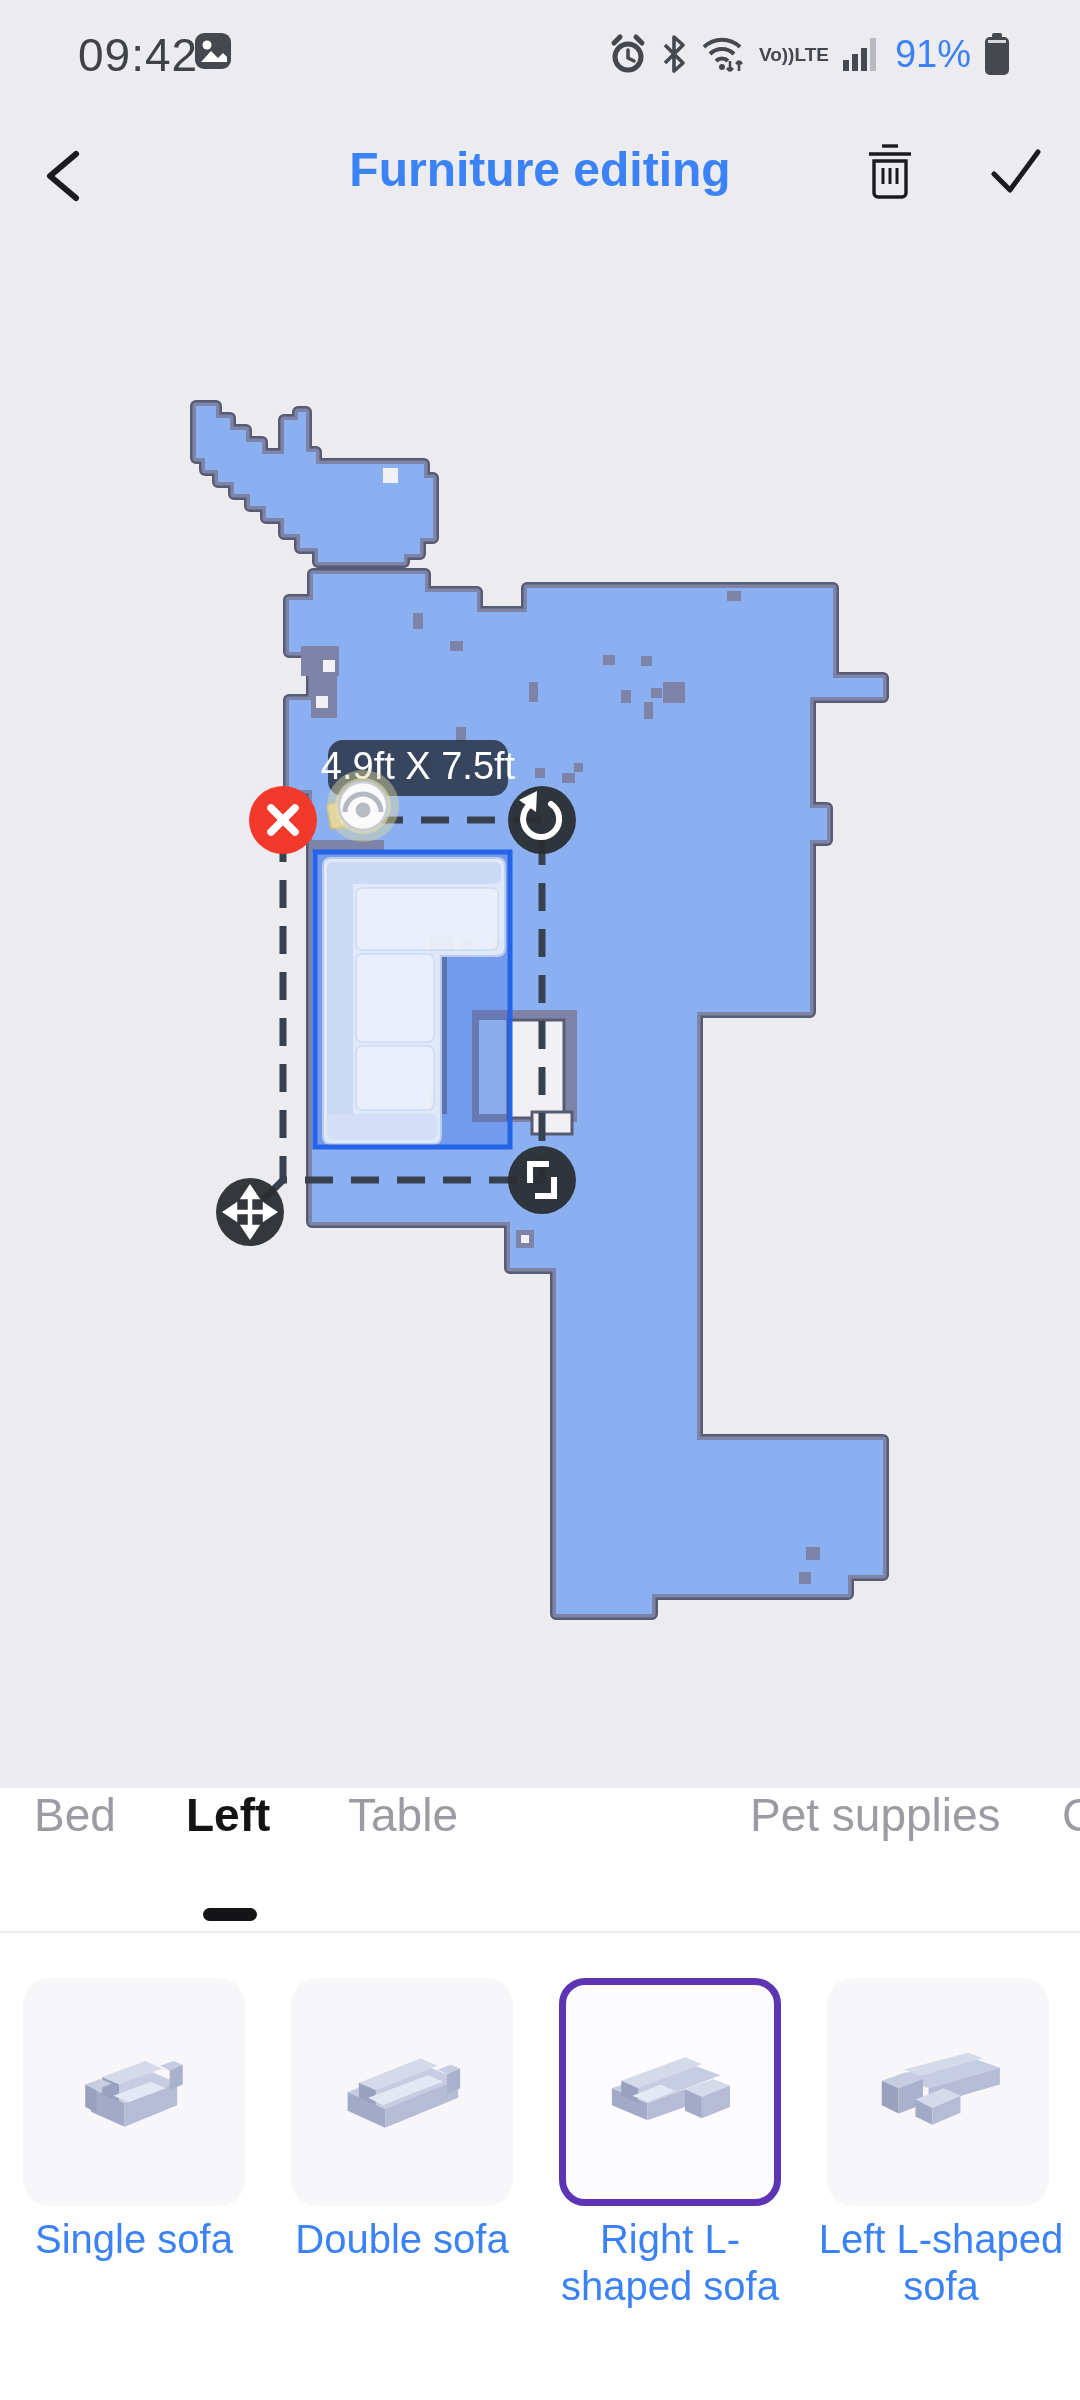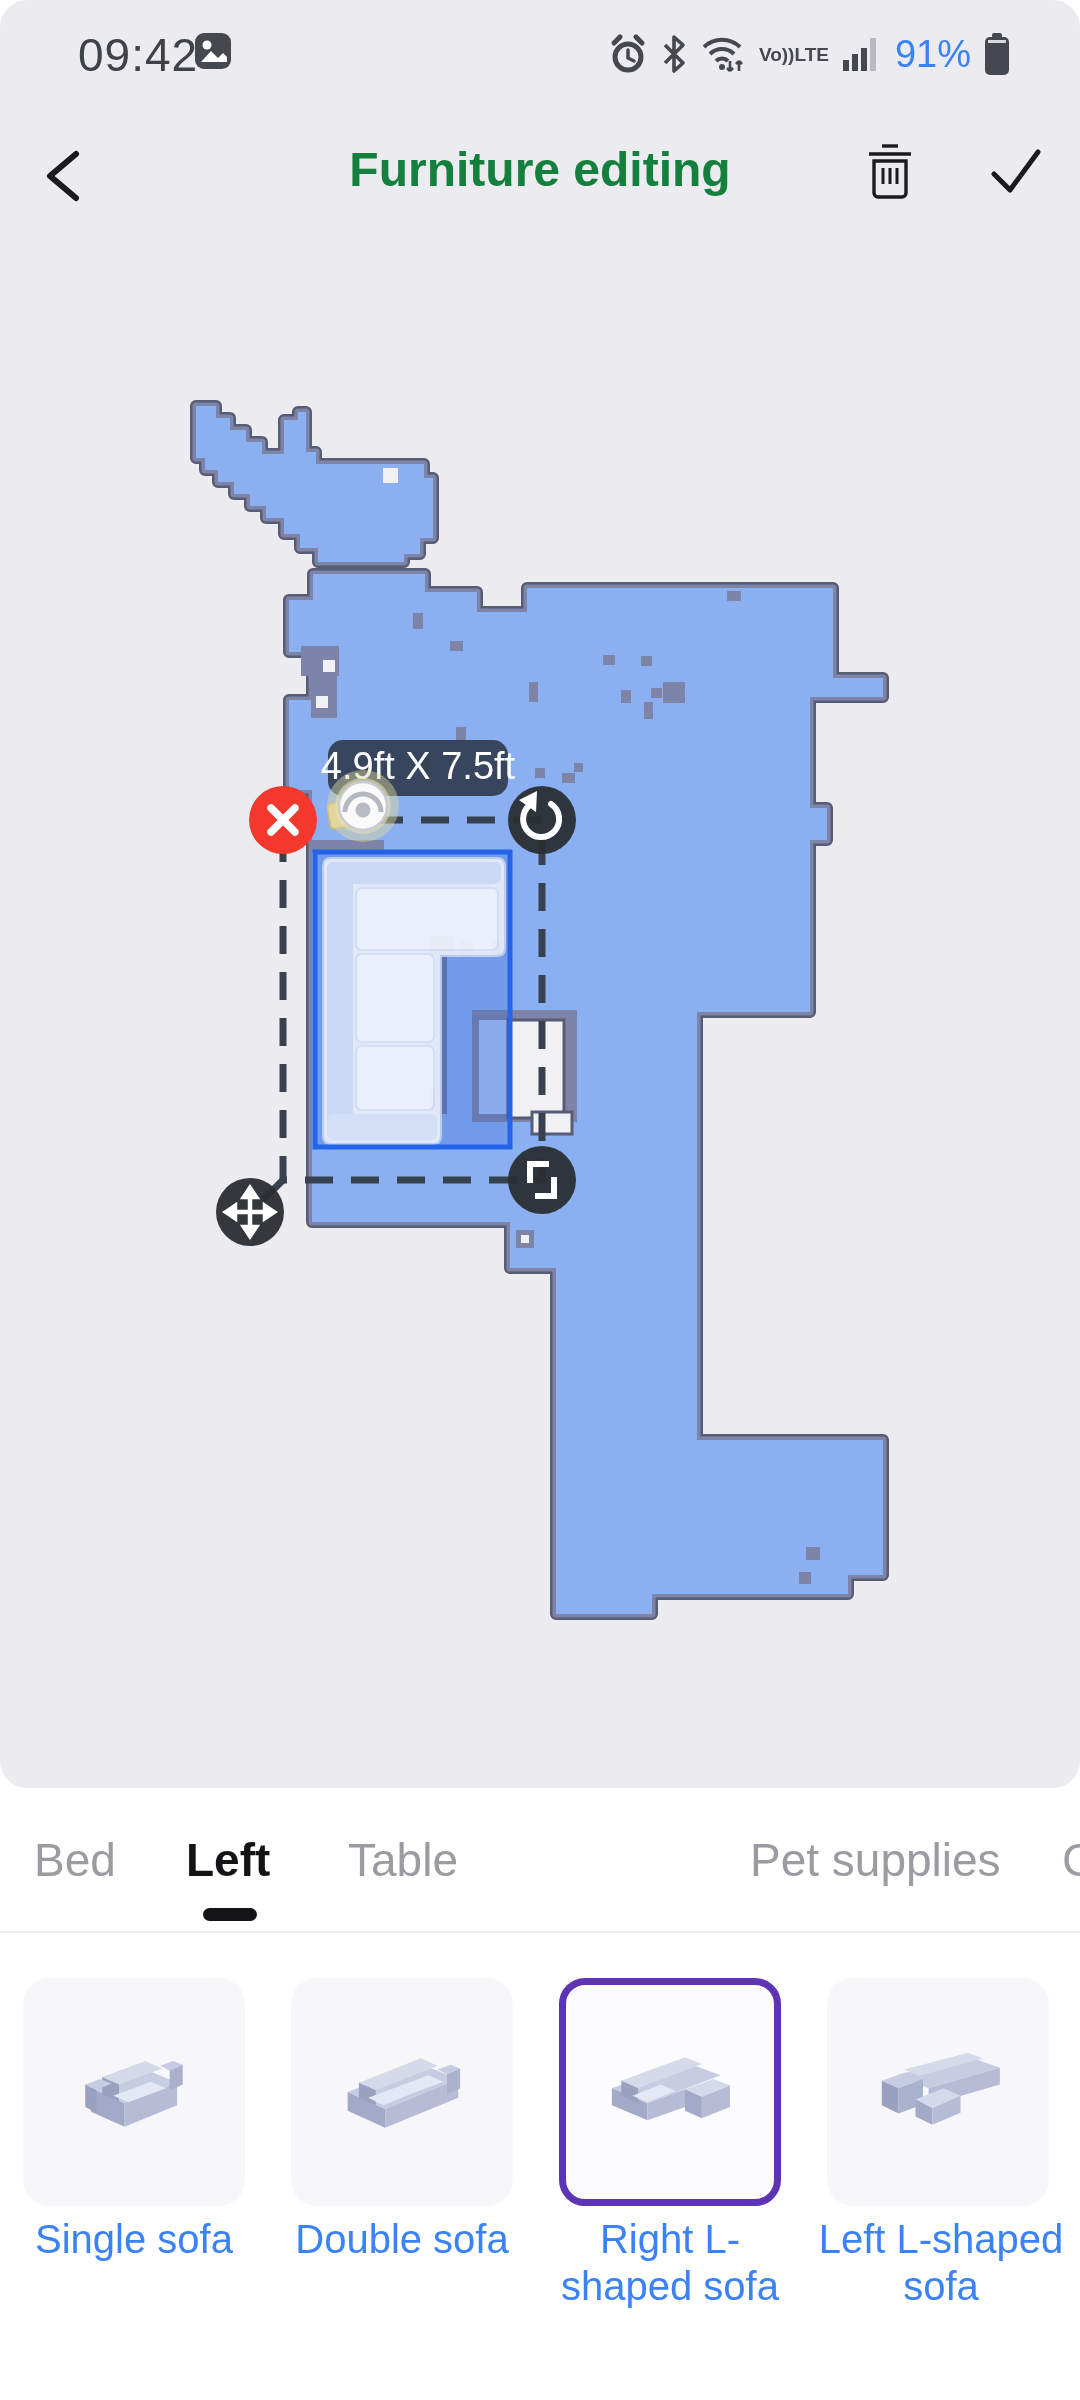--- a/index.html
+++ b/index.html
@@ -1,46 +1,46 @@
 <!DOCTYPE html>
 <html><head>
 <meta charset="utf-8">
 <style>
   html,body{margin:0;padding:0;background:#ffffff;}
   .screen{
     position:relative;width:1080px;height:2400px;overflow:hidden;
     font-family:"Liberation Sans", sans-serif;background:#ffffff;
   }
   
-  .map-zone{position:absolute;top:0;left:0;width:1080px;height:1788px;background:#ecebf0;border-radius:27px;}
+  .map-zone{position:absolute;top:0;left:0;width:1080px;height:1788px;background:#ecebf0;}
   svg.map{position:absolute;top:0;left:0;width:1080px;height:1788px;display:block;}
   .wall-dark{fill:none;stroke:#575c74;stroke-width:12;stroke-linejoin:round;}
   .wall-light{fill:none;stroke:#7e84a7;stroke-width:7;stroke-linejoin:round;}
   .floor{fill:#8bb0f1;}
   .obst{fill:#7e84a7;}
   .hole{fill:#f1f0f4;}
 
   
   .statusbar{position:absolute;top:22px;left:0;width:1080px;height:60px;color:#3b3e43;}
   .sb-time{position:absolute;left:78px;top:6px;font-size:46px;letter-spacing:1px;color:#3f4247;}
   .sb-gallery{position:absolute;left:194px;top:10px;}
   .sb-right{position:absolute;right:70px;top:6px;display:flex;align-items:center;gap:13px;height:52px;}
   .sb-pct{font-size:38px;color:#3b82f6;margin-left:4px;}
 
   
   .header{position:absolute;top:118px;left:0;width:1080px;height:110px;}
   .hdr-title{position:absolute;left:0;right:0;top:24px;text-align:center;
-    font-size:48px;font-weight:bold;color:#15803d;}
+    font-size:48px;font-weight:bold;color:#3b82f6;}
   .hdr-back{position:absolute;left:38px;top:18px;width:60px;height:80px;cursor:pointer;}
   .hdr-trash{position:absolute;left:862px;top:12px;width:56px;height:80px;cursor:pointer;}
   .hdr-check{position:absolute;left:986px;top:16px;width:60px;height:72px;cursor:pointer;}
 
   
   .sheet{position:absolute;top:1788px;left:0;width:1080px;height:612px;background:#ffffff;}
-  .tab{position:absolute;top:0;height:143px;display:flex;align-items:center;
+  .tab{position:absolute;top:0;height:143px;display:flex;align-items:flex-start;
     font-size:46px;color:#9b9ba1;cursor:pointer;white-space:nowrap;}
   .tab.active{color:#141416;font-weight:bold;}
   .tab-indicator{position:absolute;left:203px;top:120px;width:54px;height:13px;border-radius:7px;background:#141416;}
   .divider{position:absolute;top:143px;left:0;width:1080px;height:2px;background:#ebebee;}
   .card{position:absolute;top:190px;width:222px;height:228px;border-radius:26px;background:#f7f7f9;
     box-sizing:border-box;border:7px solid transparent;cursor:pointer;
     display:flex;align-items:center;justify-content:center;}
   .card.selected{border-color:#5c34b4;background:#fcfcfe;}
   .card svg{width:180px;height:150px;}
   .card-label{position:absolute;top:428px;width:260px;text-align:center;

